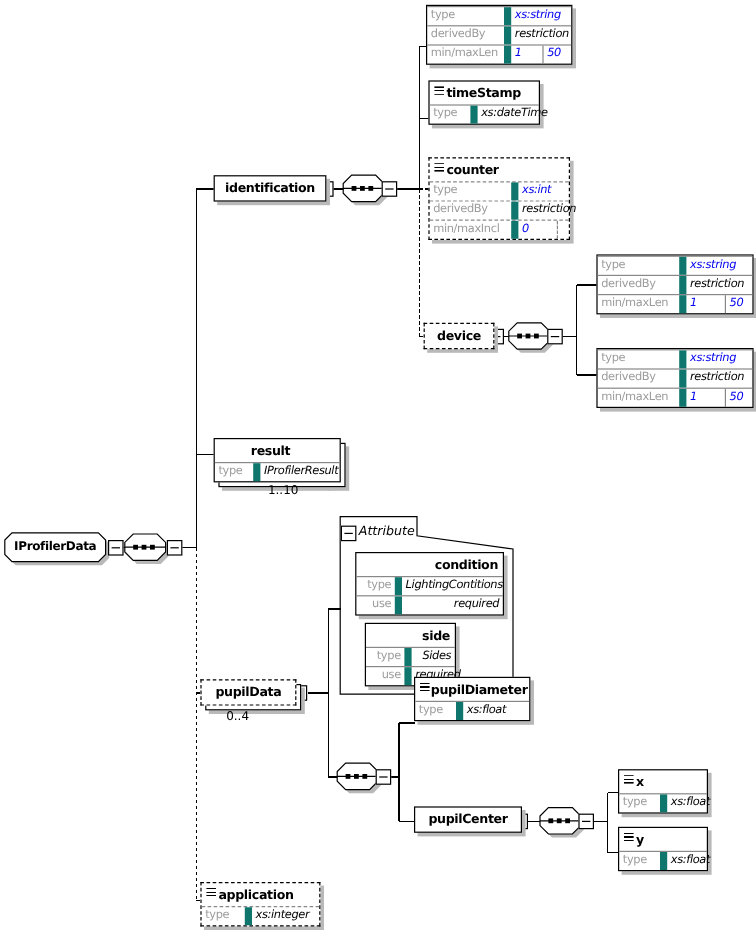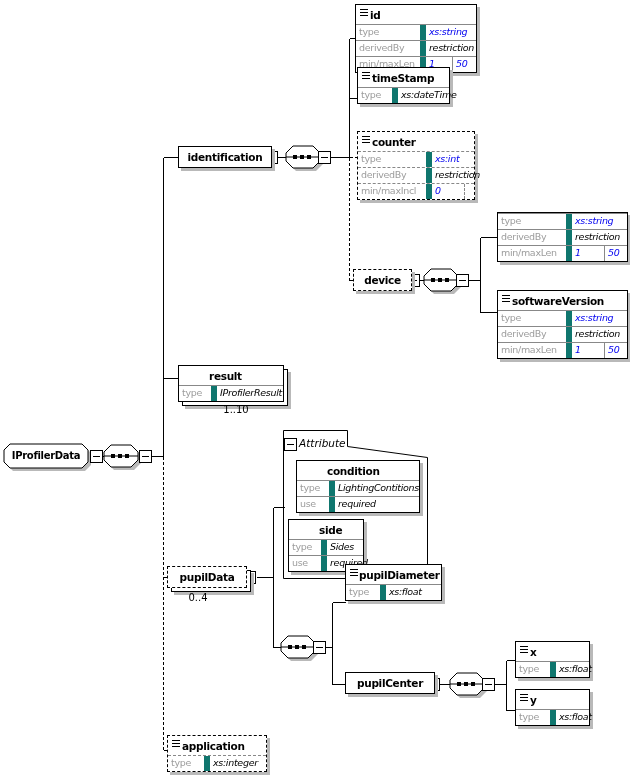--- a/index.html
+++ b/index.html
@@ -103,21 +103,20 @@
   <div class="toggle" style="left:482px;top:678px;"></div>
   <div class="toggle" style="left:284px;top:438px;"></div>
 
   <div class="attr-label" style="left:299px;top:437px;">Attribute</div>
 
   <div class="node plain" style="left:178px;top:146px;width:92px;">
     <span>identification</span>
   </div>
 
   <div class="node" style="left:355px;top:4px;width:120px;">
-    <div class="hdr"><span class="eicon"></span><span>id</span></div>
     <div class="row">
         <span class="lbl" style="width:58px;">type</span>
         <span class="val blue">xs:string</span>
       </div>
     <div class="row">
         <span class="lbl" style="width:58px;">derivedBy</span>
         <span class="val">restriction</span>
       </div>
     <div class="row">
         <span class="lbl" style="width:58px;">min/maxLen</span>
@@ -165,21 +164,20 @@
         <span class="val">restriction</span>
       </div>
     <div class="row">
         <span class="lbl" style="width:62px;">min/maxLen</span>
         <span class="val blue cell" style="width:26px;">1</span>
         <span class="val blue">50</span>
       </div>
   </div>
 
   <div class="node" style="left:497px;top:290px;width:129px;">
-    <div class="hdr"><span class="eicon"></span><span>softwareVersion</span></div>
     <div class="row">
         <span class="lbl" style="width:62px;">type</span>
         <span class="val blue">xs:string</span>
       </div>
     <div class="row">
         <span class="lbl" style="width:62px;">derivedBy</span>
         <span class="val">restriction</span>
       </div>
     <div class="row">
         <span class="lbl" style="width:62px;">min/maxLen</span>
@@ -197,33 +195,33 @@
       </div>
   </div>
   <div class="card" style="left:208px;top:404px;">1..10</div>
 
   <div class="stackback opt" style="left:171px;top:570px;width:78px;height:20px;"></div>
   <div class="node plain opt nosh" style="left:167px;top:566px;width:78px;">
     <span>pupilData</span>
   </div>
   <div class="card" style="left:170px;top:592px;">0..4</div>
 
-  <div class="node" style="left:296px;top:460px;width:122px;">
+  <div class="node" style="left:296px;top:460px;width:122px;text-align:right;">
     <div class="hdr noicon"><span>condition</span></div>
     <div class="row">
         <span class="lbl" style="width:26px;">type</span>
         <span class="val">LightingContitions</span>
       </div>
     <div class="row">
         <span class="lbl" style="width:26px;">use</span>
         <span class="val">required</span>
       </div>
   </div>
 
-  <div class="node" style="left:288px;top:519px;width:74px;">
+  <div class="node" style="left:304px;top:519px;width:74px;text-align:right;">
     <div class="hdr noicon"><span>side</span></div>
     <div class="row">
         <span class="lbl" style="width:26px;">type</span>
         <span class="val">Sides</span>
       </div>
     <div class="row">
         <span class="lbl" style="width:26px;">use</span>
         <span class="val">required</span>
       </div>
   </div>

